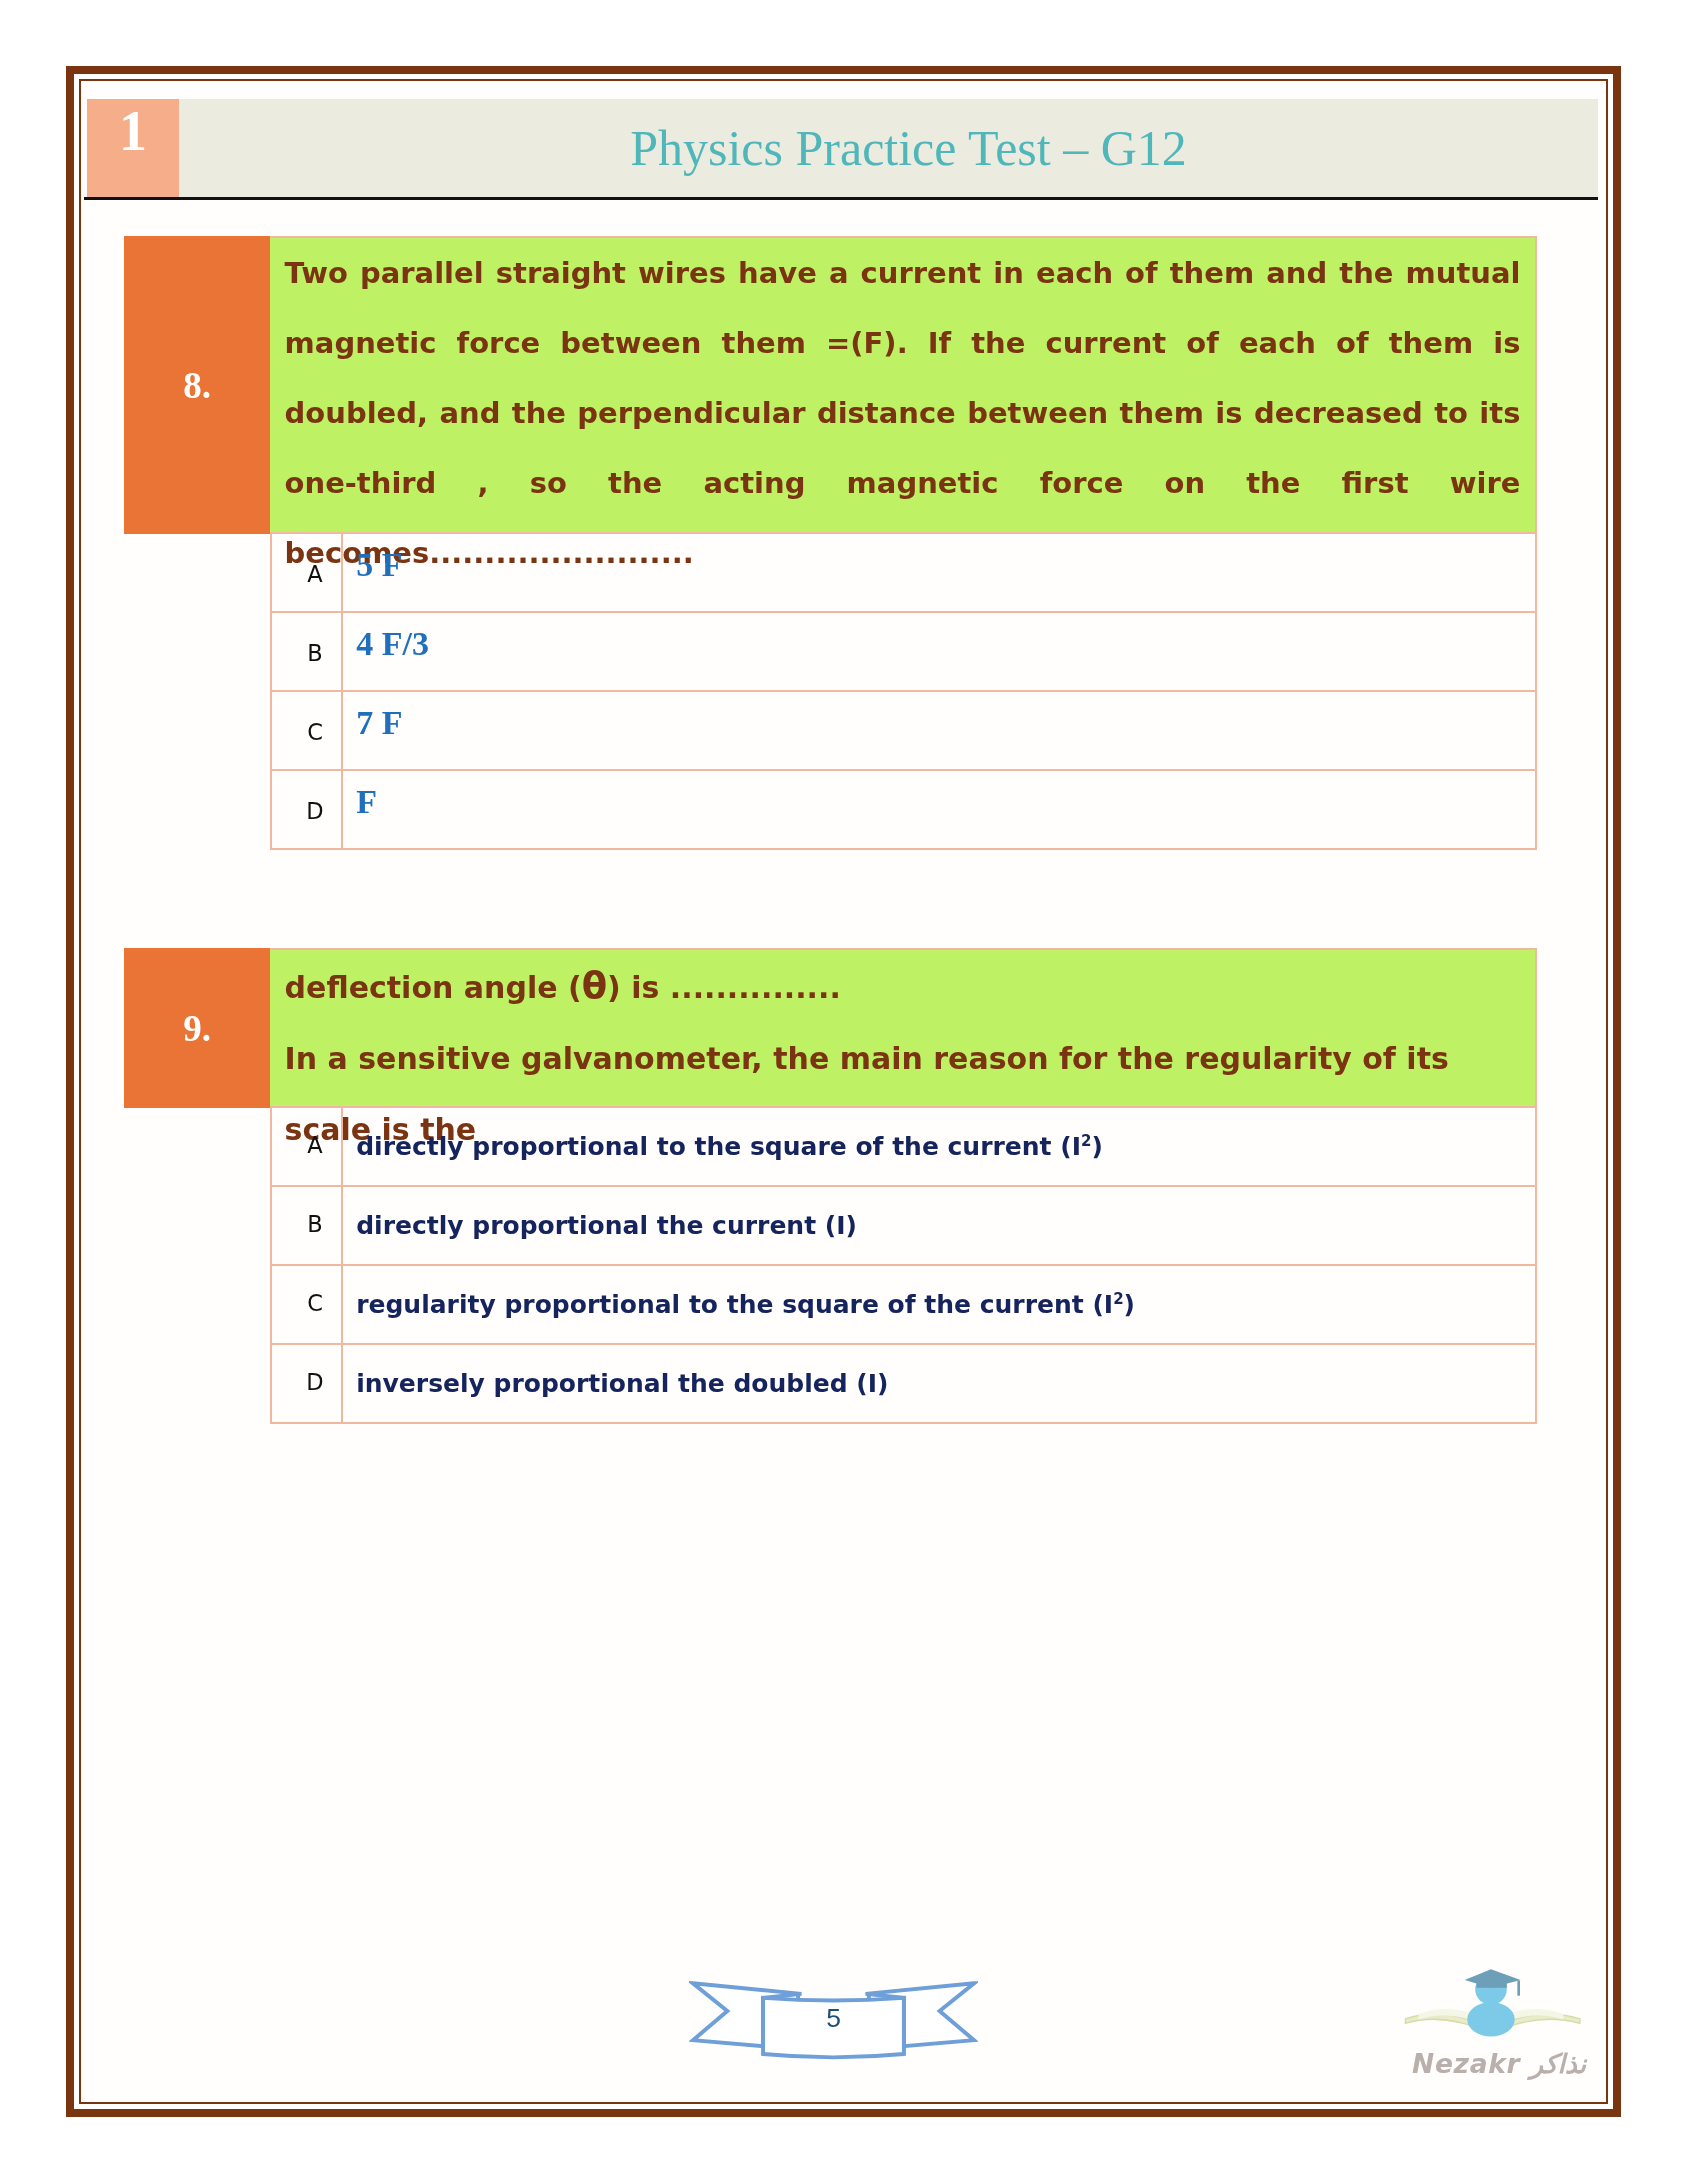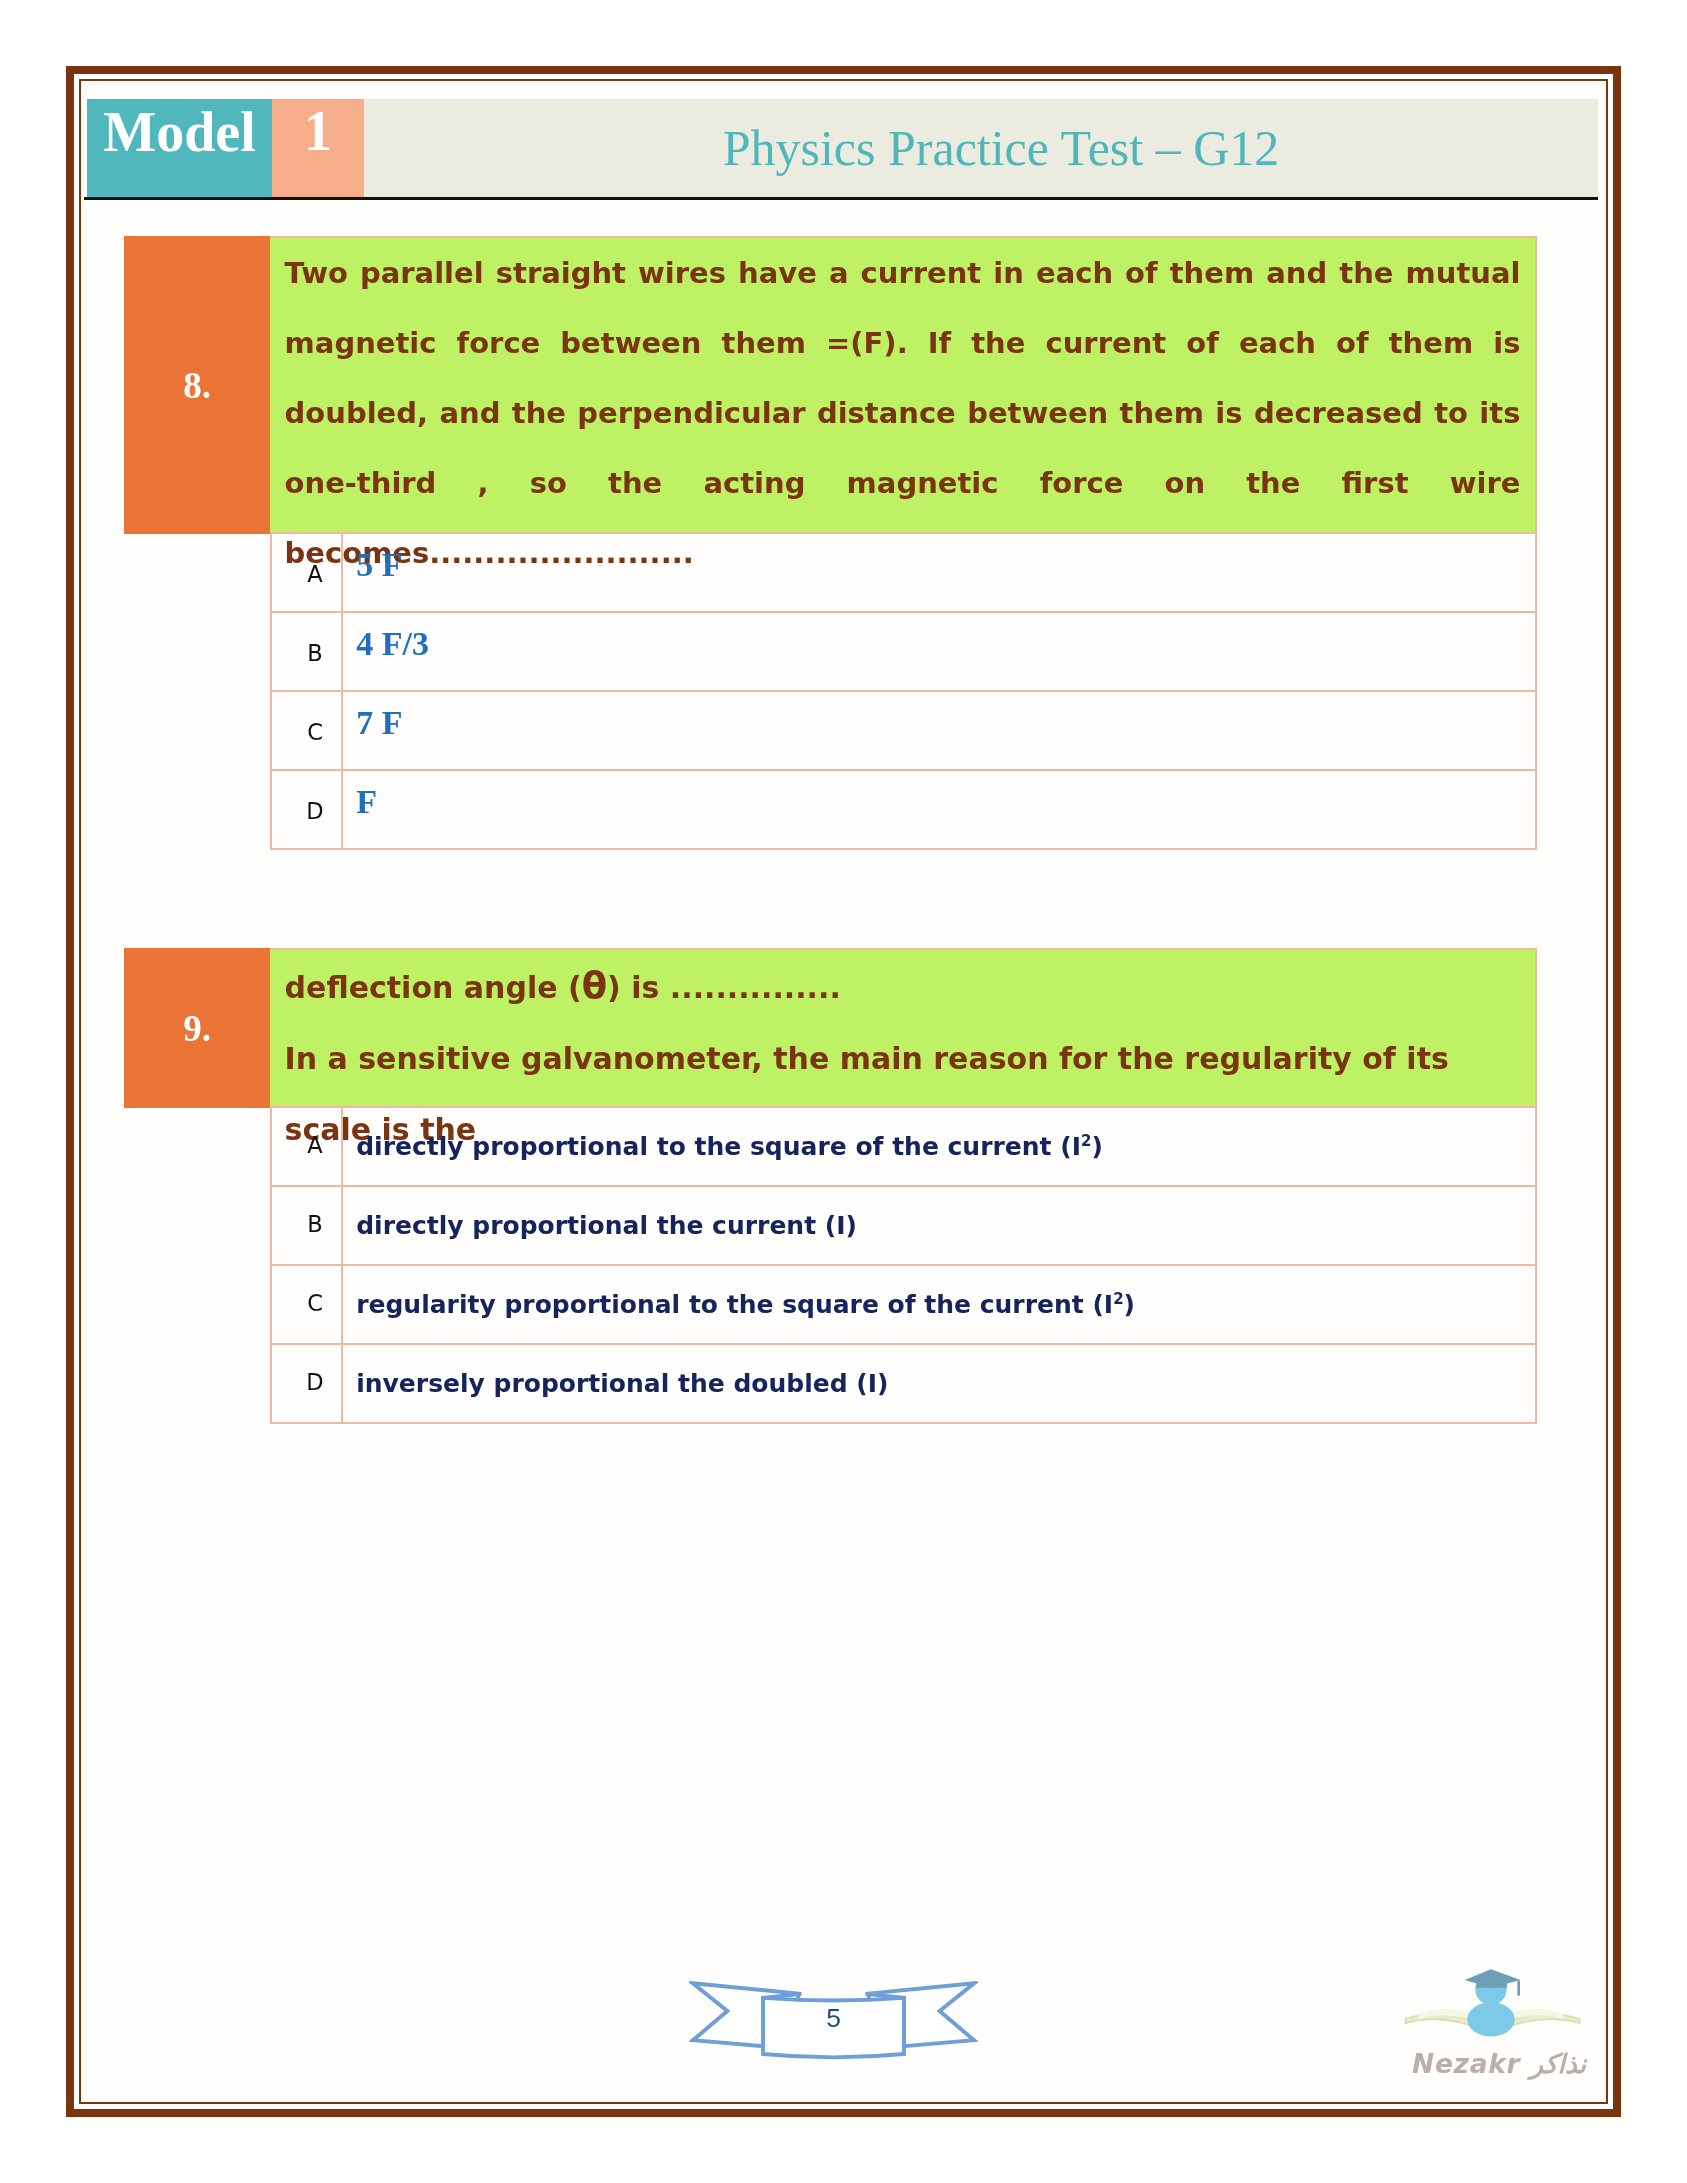--- a/index.html
+++ b/index.html
@@ -90,21 +90,20 @@
   }
 </style>
 </head>
 <body>
 
 <div class="frame-outer">
   <div class="frame-inner"></div>
 </div>
 
 <div class="header">
-  <div class="header-model">Model</div>
   <div class="header-number">1</div>
   <div class="header-title-wrap">
     <div class="header-title">Physics Practice Test – G12</div>
   </div>
 </div>
 <div class="header-rule"></div>
 
 <div class="question q8" style="top:236px;">
   <div class="q-top" style="height:294px;">
     <div class="q-num">8.</div>

